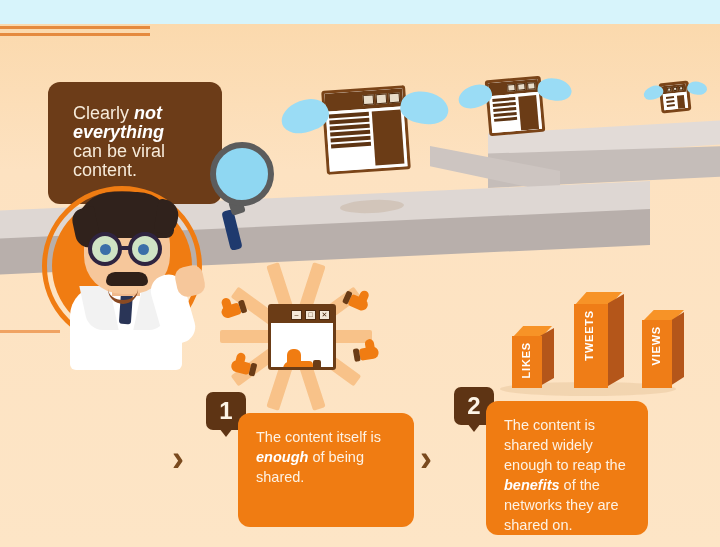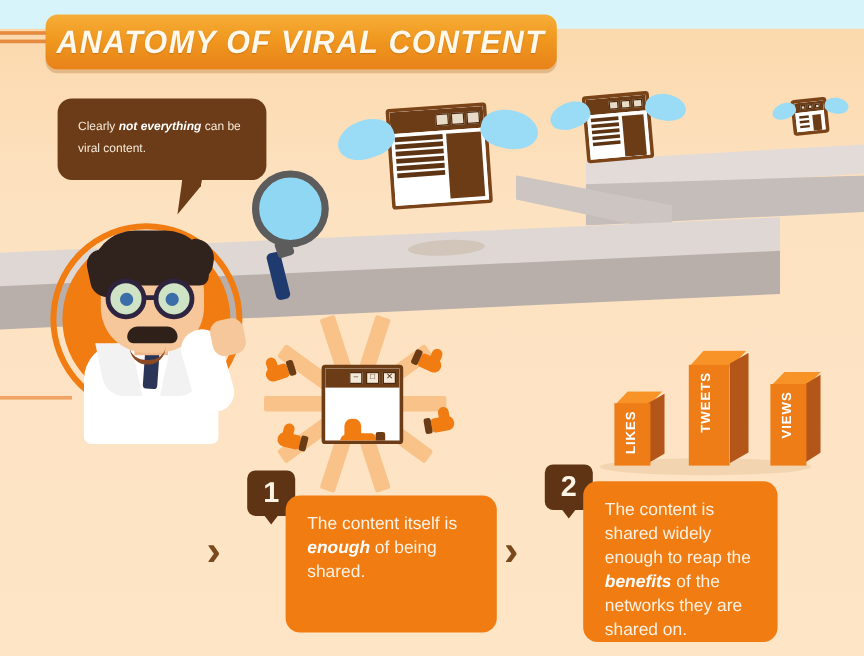--- a/index.html
+++ b/index.html
@@ -92,21 +92,21 @@
   }
 
   
   .bubble{
     position:absolute;left:48px;top:82px;width:174px;
     background:#6c3c18;border-radius:12px;
     padding:10px 13px 12px 13px;
     box-sizing:border-box;
   }
   .bubble p{
-    margin:4px;color:#f6ead9;font-size:10px;line-height:19px;
+    margin:12px;color:#f6ead9;font-size:18px;line-height:19px;
   }
   .bubble b{font-weight:bold;font-style:italic;color:#ffffff;}
   .bubble-tail{
     position:absolute;left:150px;top:148px;width:0;height:0;
     border-left:16px solid #6c3c18;
     border-bottom:26px solid transparent;
     border-top:6px solid #6c3c18;
     transform:rotate(8deg);
   }
 
@@ -401,23 +401,20 @@
             <div class="win-line"></div>
             <div class="win-line"></div>
             <div class="win-line"></div>
             <div class="win-line"></div>
           </div>
         <div class="win-img"></div>
       </div>
     </div>
   </div>
 
-  <div class="title-banner">
-    <div class="title-text">ANATOMY OF VIRAL CONTENT</div>
-  </div>
 
   <div class="bubble-tail"></div>
   <div class="bubble">
     <p><span>Clearly </span><b>not everything</b><span> can be viral content.</span></p>
   </div>
 
   <div id="scientist">
     <div class="sci-disc"></div>
     <div class="sci-ring"></div>
     <div class="sci-body"></div>

